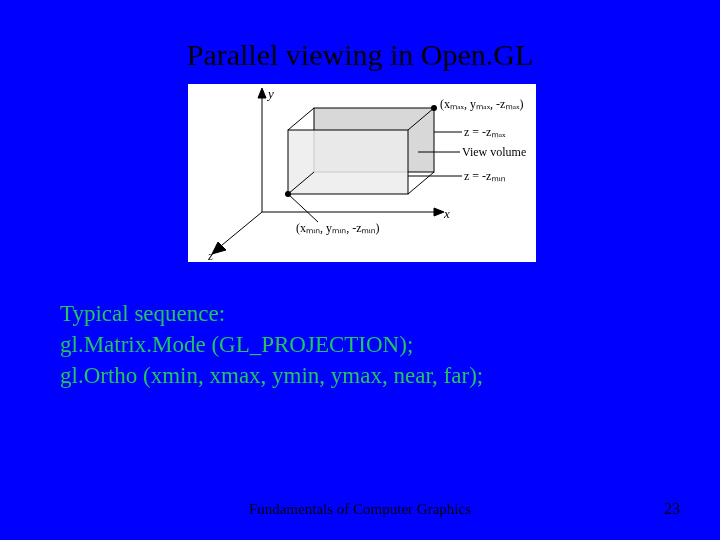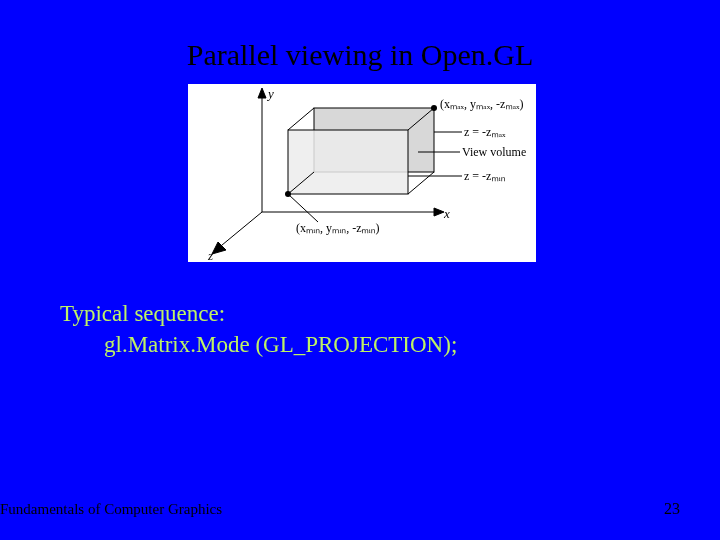--- a/index.html
+++ b/index.html
@@ -32,30 +32,30 @@
     height: 178px;
     background: #fff;
   }
   .diagram svg { width: 100%; height: 100%; display: block; }
   .content {
     position: absolute;
     top: 298px;
     left: 60px;
     font-size: 23px;
     line-height: 1.35;
-    color: #bef264;
+    color: #22c55e;
   }
-  .content .indent { margin-left: 44px; }
+  .content .indent { }
   .content .ital { font-style: italic; }
   .footer-center {
     position: absolute;
     bottom: 22px;
     left: 0;
     width: 100%;
-    text-align: left;
+    text-align: center;
     font-size: 15px;
     color: #000;
   }
   .footer-right {
     position: absolute;
     bottom: 22px;
     right: 40px;
     font-size: 16px;
     color: #000;
     margin-left: 12px;
@@ -112,18 +112,19 @@
         <line x1="230" y1="68" x2="272" y2="68"></line>
         <line x1="220" y1="92" x2="274" y2="92"></line>
         <line x1="100" y1="110" x2="130" y2="138"></line>
       </g>
     </svg>
   </div>
 
   <div class="content">
     <div>Typical sequence:</div>
     <div class="indent">gl.Matrix.Mode (GL_PROJECTION);</div>
+    <div class="indent">gl.Ortho (xmin, xmax, ymin, ymax, near, far);</div>
   </div>
 
   <div class="footer-center">Fundamentals of Computer Graphics</div>
   <div class="footer-right">23</div>
 
 </div>
 
 </body></html>

